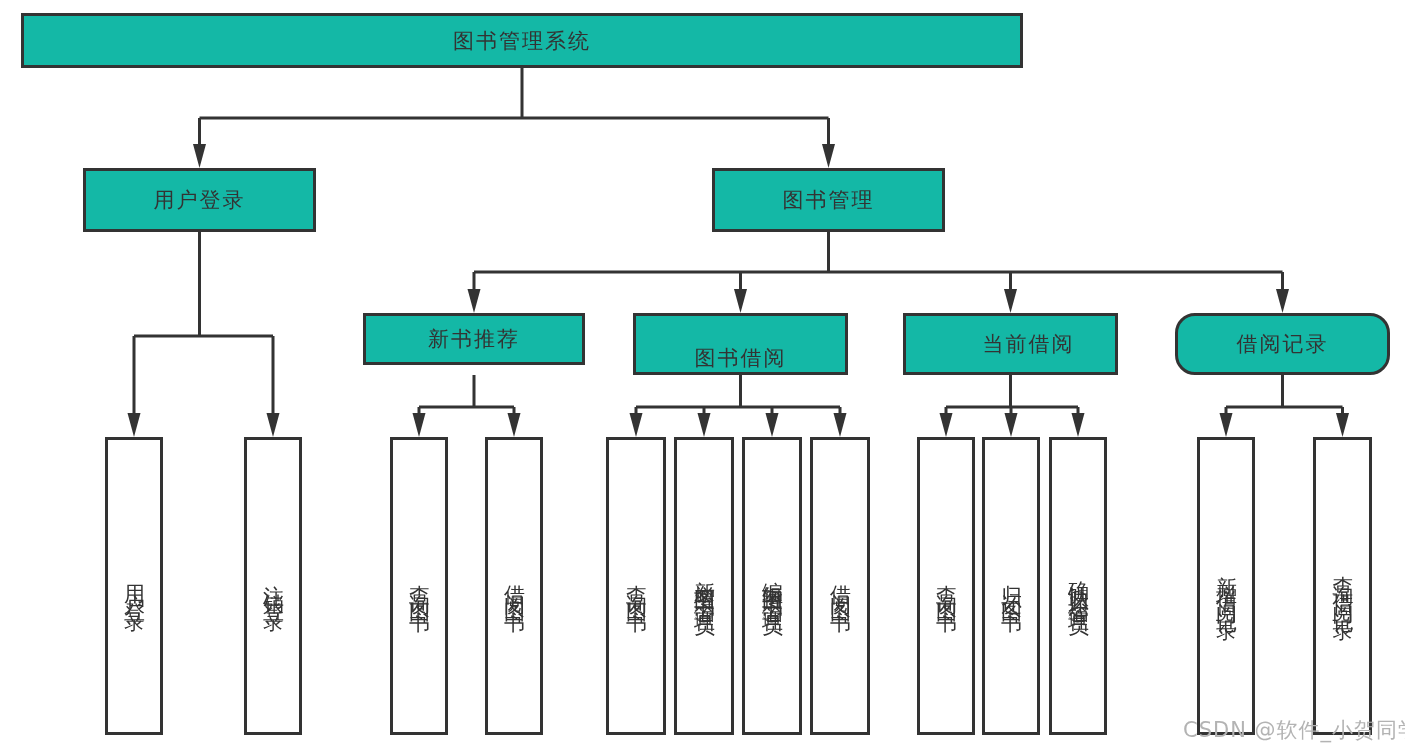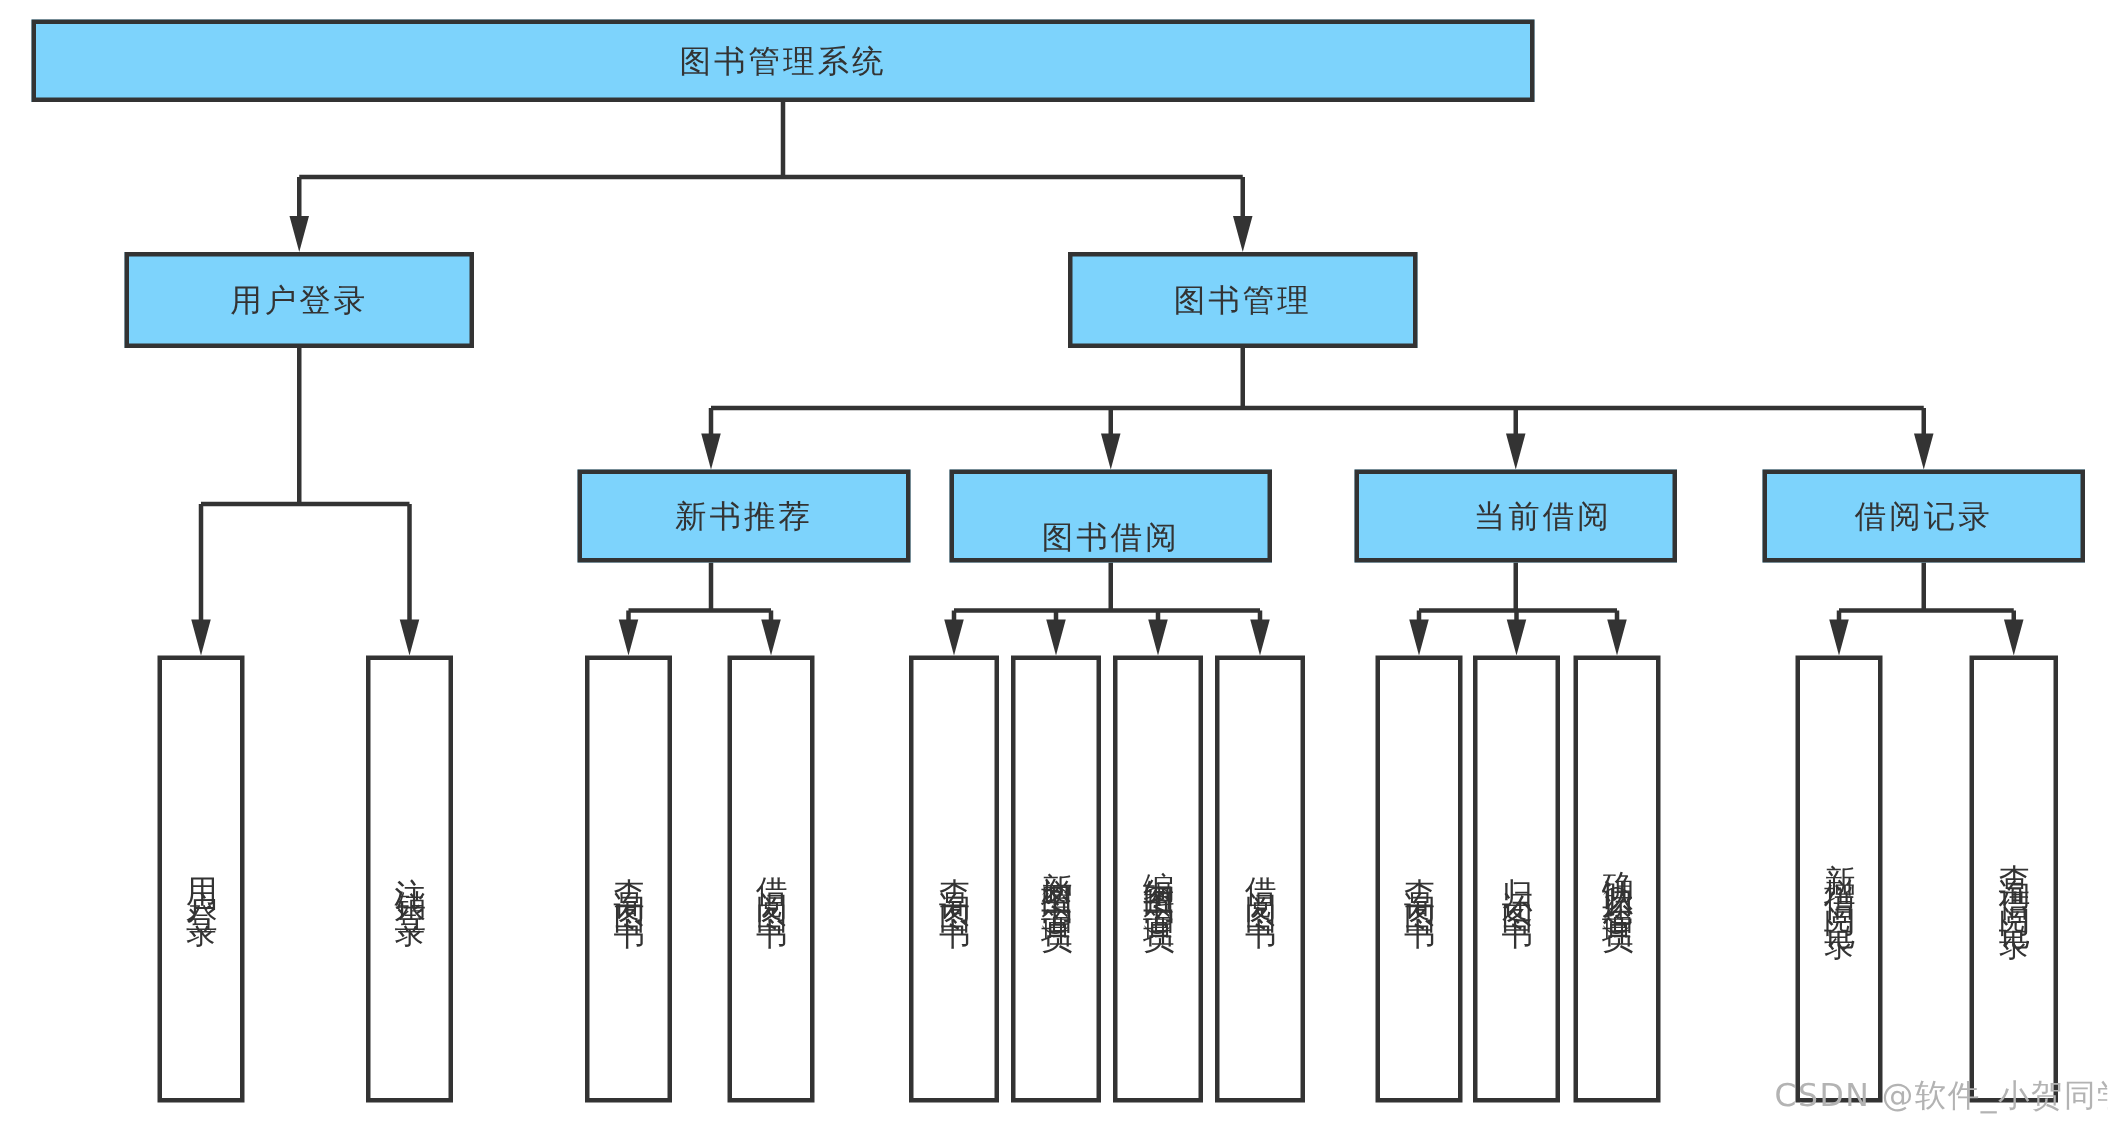--- a/index.html
+++ b/index.html
@@ -9,21 +9,21 @@
     background:#ffffff;
     font-family:"DejaVu Sans","Liberation Sans",sans-serif;
     color:#333333;
     overflow:hidden;
   }
   .connectors{position:absolute;left:0;top:0;width:1405px;height:747px;pointer-events:none;}
   .hbox{
     position:absolute;
     box-sizing:border-box;
     border:3px solid #333333;
-    background:#7dd3fc;
+    background:#14b8a6;
     display:flex;align-items:center;justify-content:center;
     font-size:21px;letter-spacing:2px;
     color:#333333;
     white-space:nowrap;
   }
   .vbox{
     position:absolute;
     box-sizing:border-box;
     border:3px solid #333333;
     background:#ffffff;
@@ -95,30 +95,30 @@
     <span>图书管理系统</span>
   </div>
 
   <div class="hbox" style="left:83px;top:168px;width:233px;height:64px;">
     <span>用户登录</span>
   </div>
   <div class="hbox" style="left:712px;top:168px;width:233px;height:64px;">
     <span>图书管理</span>
   </div>
 
-  <div class="hbox" style="left:363px;top:313px;width:222px;height:62px;margin-left:22px;">
+  <div class="hbox" style="left:363px;top:313px;width:222px;height:52px;">
     <span>新书推荐</span>
   </div>
   <div class="hbox" style="left:633px;top:313px;width:215px;height:62px;align-items:flex-end;">
     <span>图书借阅</span>
   </div>
   <div class="hbox" style="left:903px;top:313px;width:215px;height:62px;padding-left:36px;">
     <span>当前借阅</span>
   </div>
-  <div class="hbox" style="left:1175px;top:313px;width:215px;height:62px;">
+  <div class="hbox" style="left:1175px;top:313px;width:215px;height:62px;border-radius:20px;">
     <span>借阅记录</span>
   </div>
 
   <div class="vbox" style="left:105px;top:437px;width:58px;height:298px;">
     <span class="vtext">用户登录</span>
   </div>
   <div class="vbox" style="left:244px;top:437px;width:58px;height:298px;">
     <span class="vtext">注销登录</span>
   </div>
 

